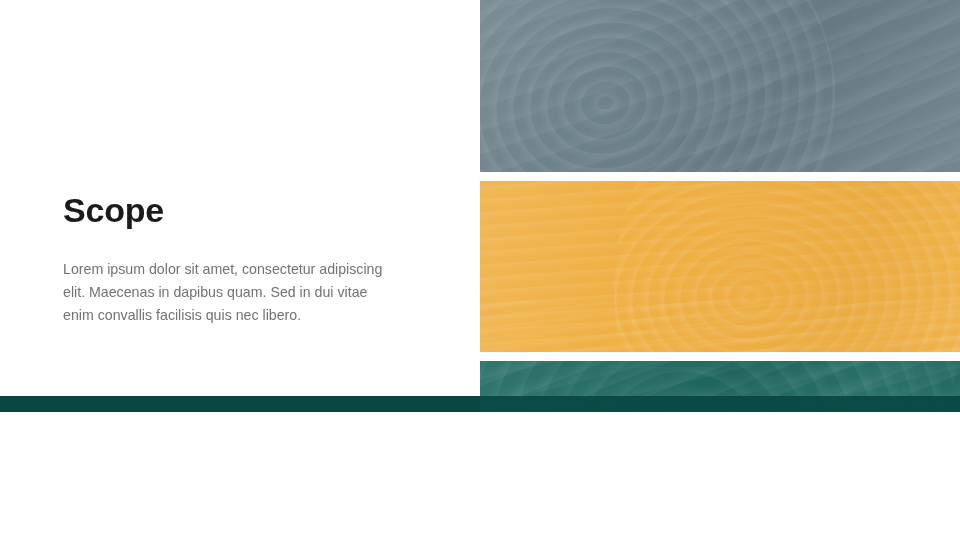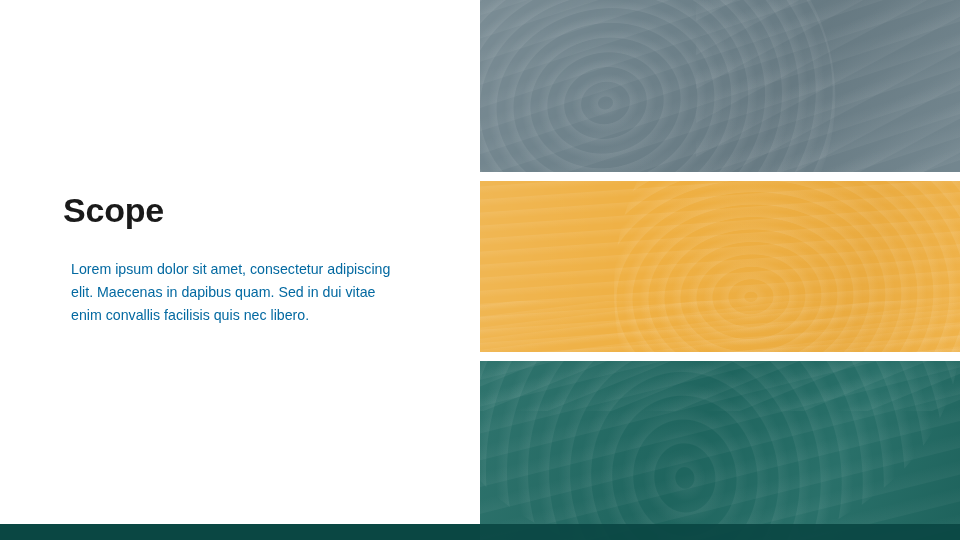--- a/index.html
+++ b/index.html
@@ -2,34 +2,33 @@
 <html><head>
 <meta charset="utf-8">
 <style>
   * { margin:0; padding:0; box-sizing:border-box; }
   html, body {
     width:960px; height:540px; overflow:hidden;
     background:#ffffff;
     font-family:"Liberation Sans", sans-serif;
     -webkit-font-smoothing:antialiased;
   }
-  .slide { position:relative; width:960px; height:540px; background:#ffffff; overflow:hidden; }
+  .slide { position:relative; width:960px; height:412px; background:#ffffff; overflow:hidden; }
 
   
   .left-panel { position:absolute; left:0; top:0; width:480px; height:540px; background:#ffffff; }
   .scope-title {
     position:absolute; left:63px; top:192px;
     font-size:34px; font-weight:700; color:#1a1a1a;
     letter-spacing:-0.2px; line-height:1.1;
   }
   .scope-body {
     position:absolute; left:63px; top:258px; width:330px;
-    font-size:14.2px; font-weight:400; color:#0369a1;
+    font-size:14.2px; font-weight:400; color:#737373;
     line-height:1.62;
-    margin-left:8px;
   }
 
   
   .card { position:absolute; left:480px; width:480px; overflow:hidden; }
   .card-inner { position:relative; width:100%; height:100%; }
 
   
   #card-1 { top:0; height:172px; background:#6c8089; }
   #card-1 .tex-a {
     position:absolute; inset:-30% -10%;

